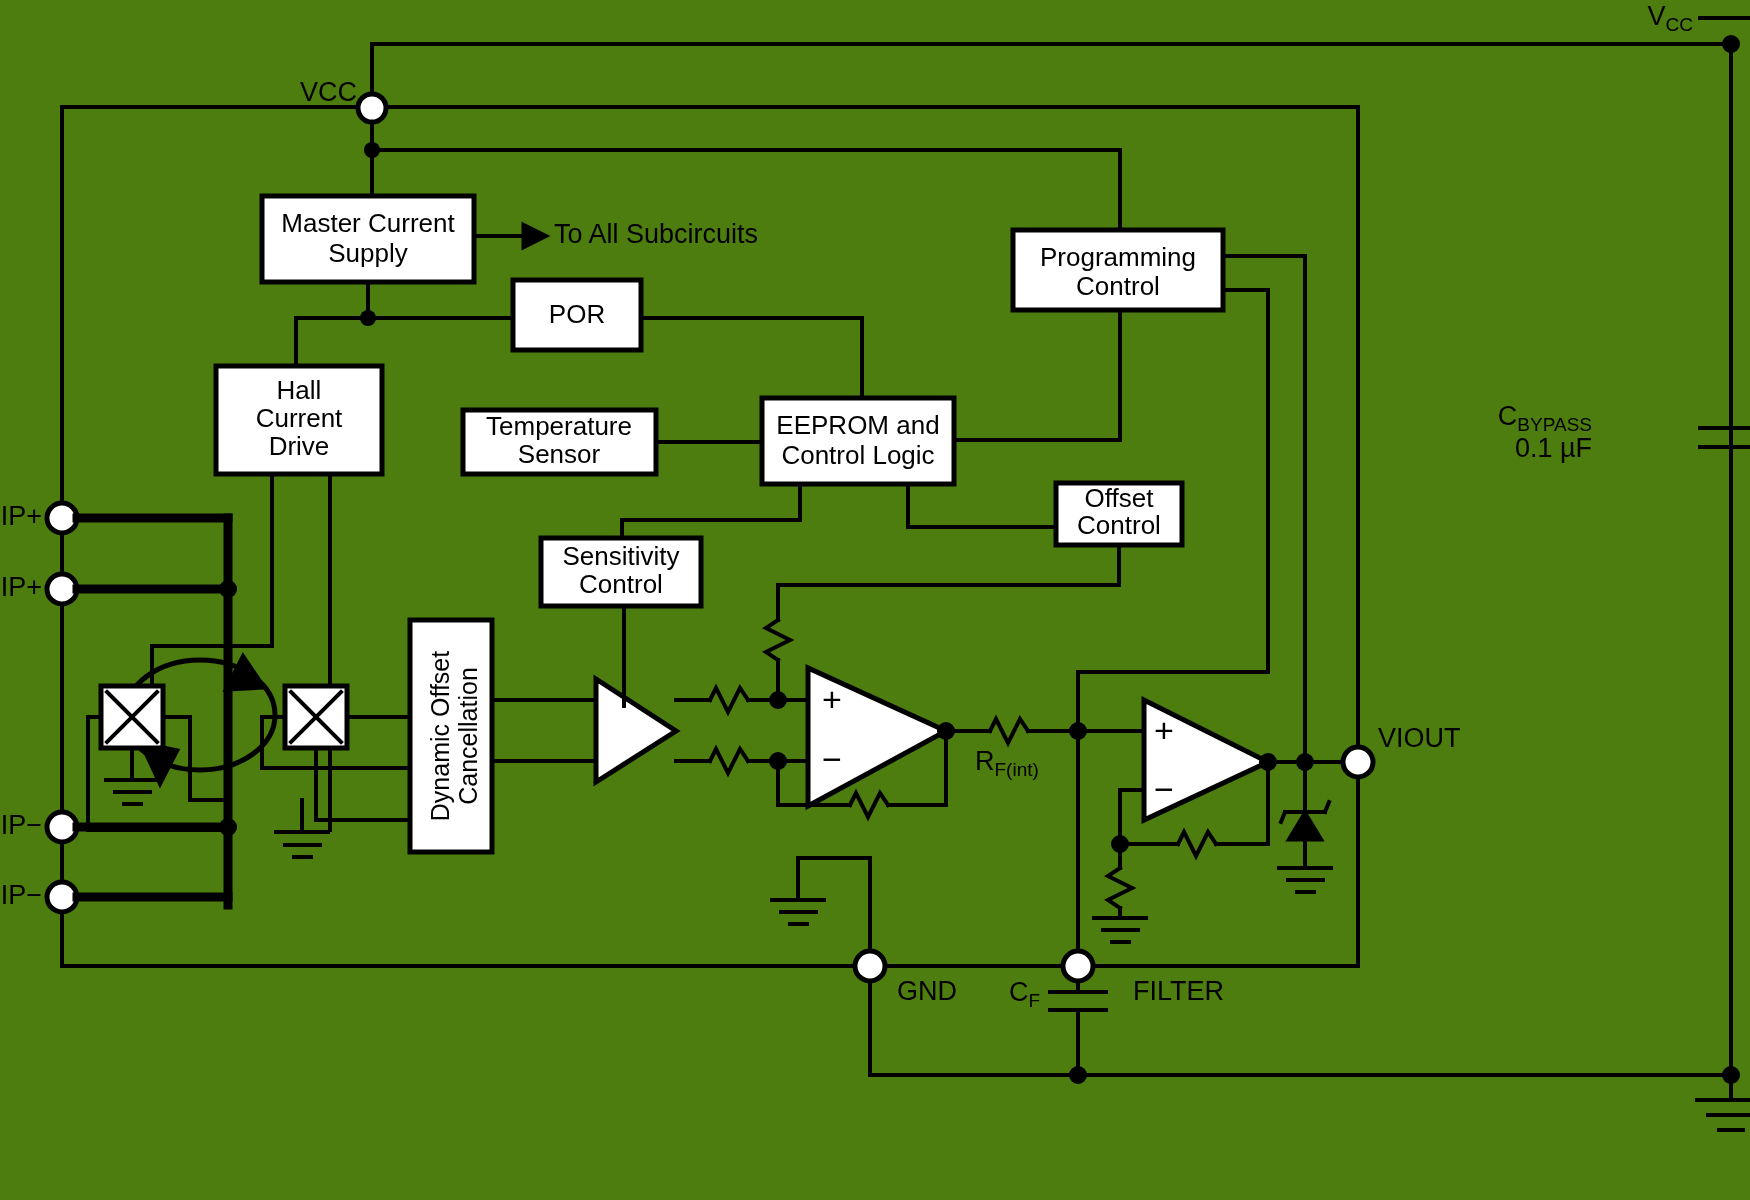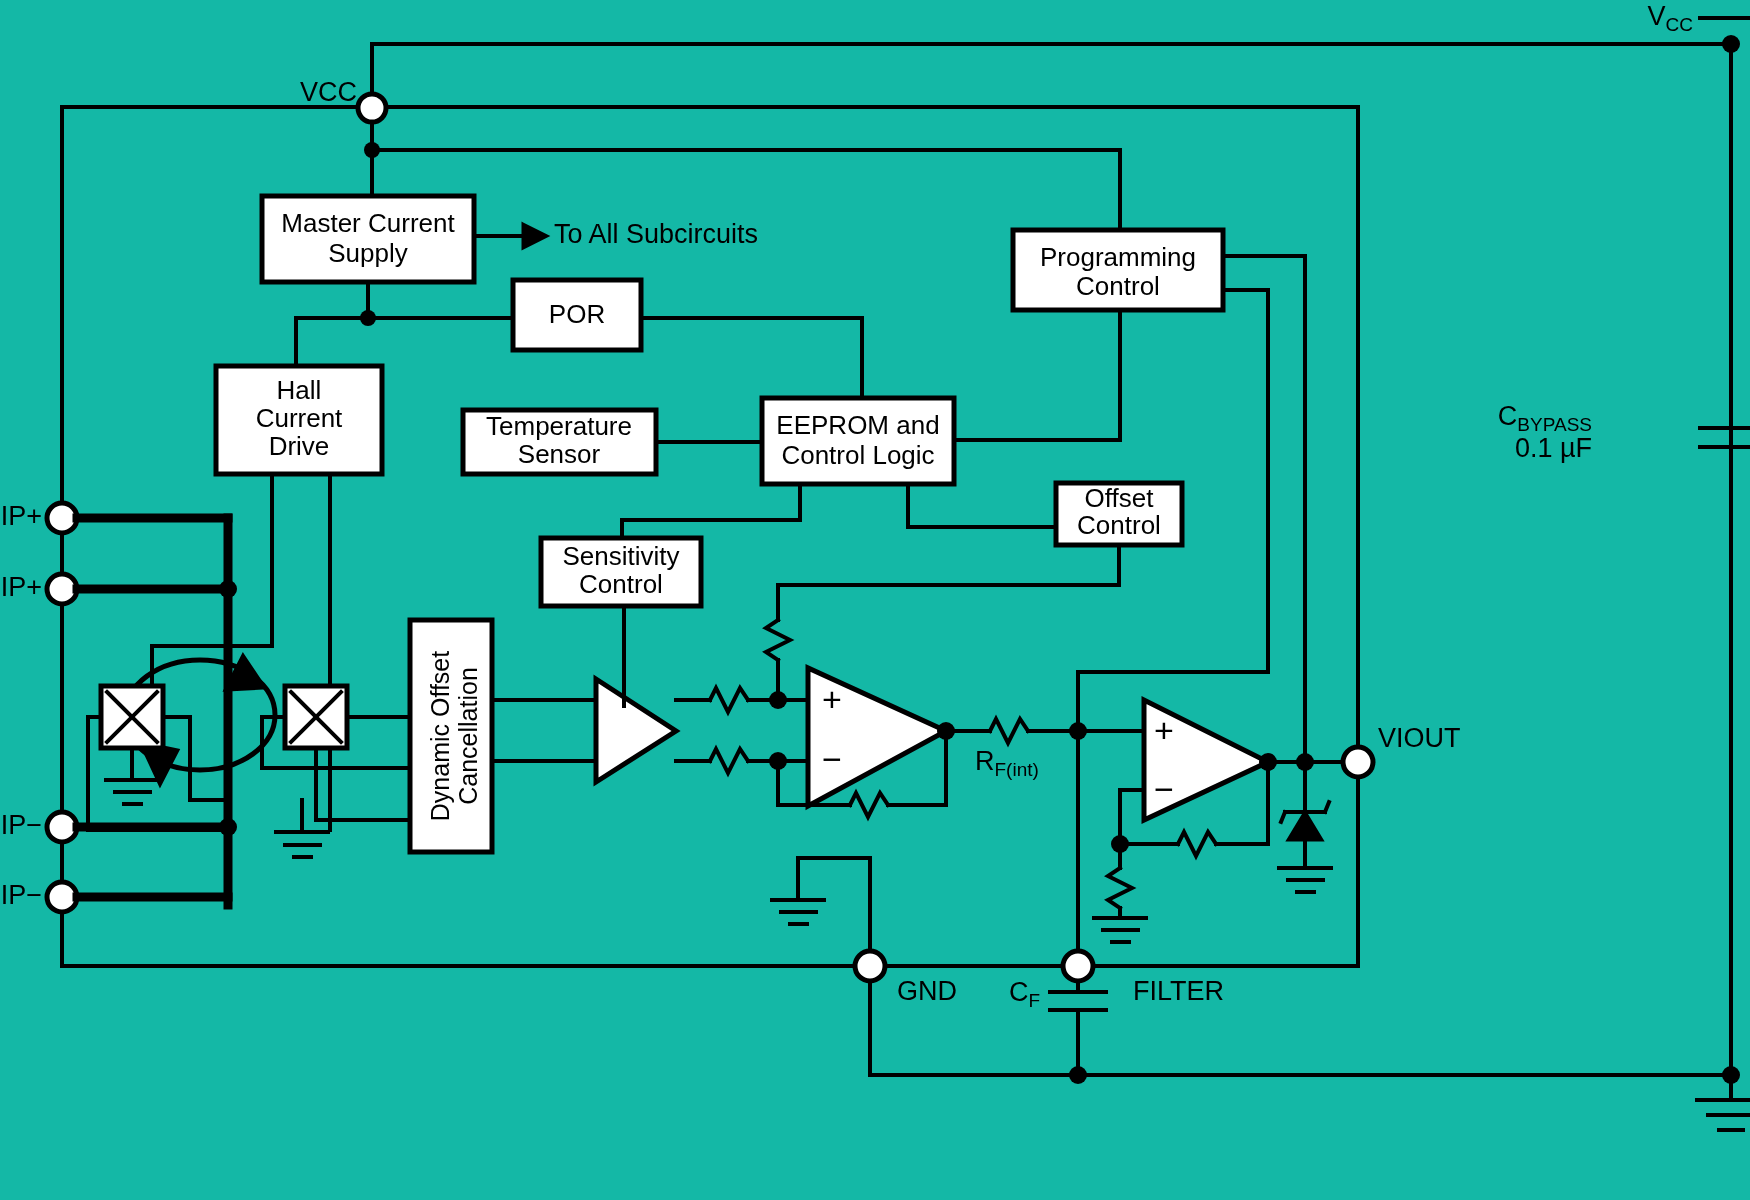--- a/index.html
+++ b/index.html
@@ -7,21 +7,21 @@
     padding: 0;
     background: #ffffff;
   }
   body {
     font-family: "Liberation Sans", sans-serif;
   }
   #root {
     position: relative;
     width: 1750px;
     height: 1200px;
-    background: #14b8a6;
+    background: #4d7c0f;
     overflow: hidden;
   }
   svg#diagram {
     position: absolute;
     top: 0;
     left: 0;
     width: 1750px;
     height: 1200px;
   }
   .wire {

